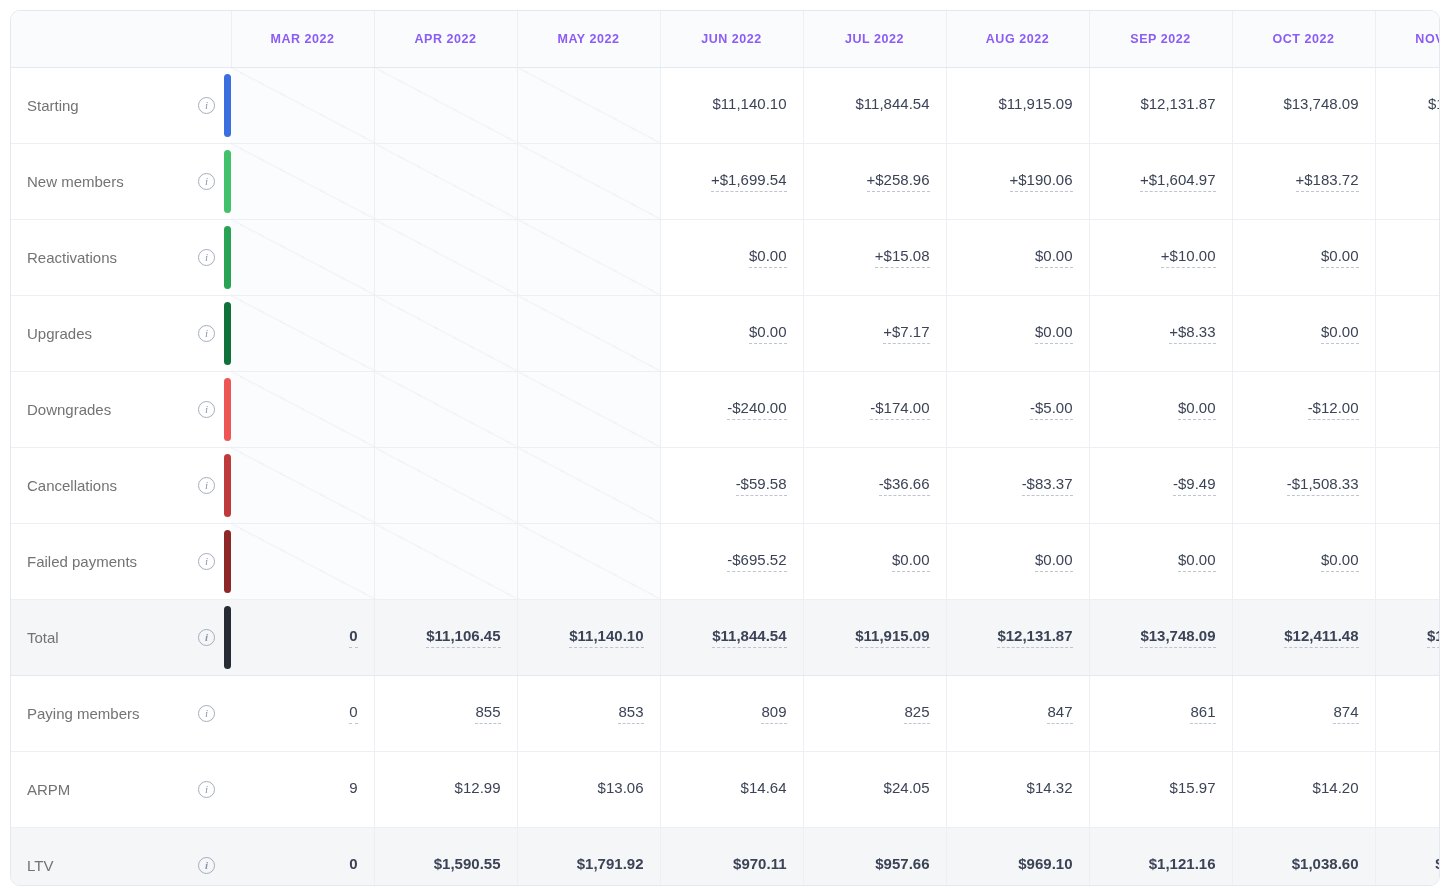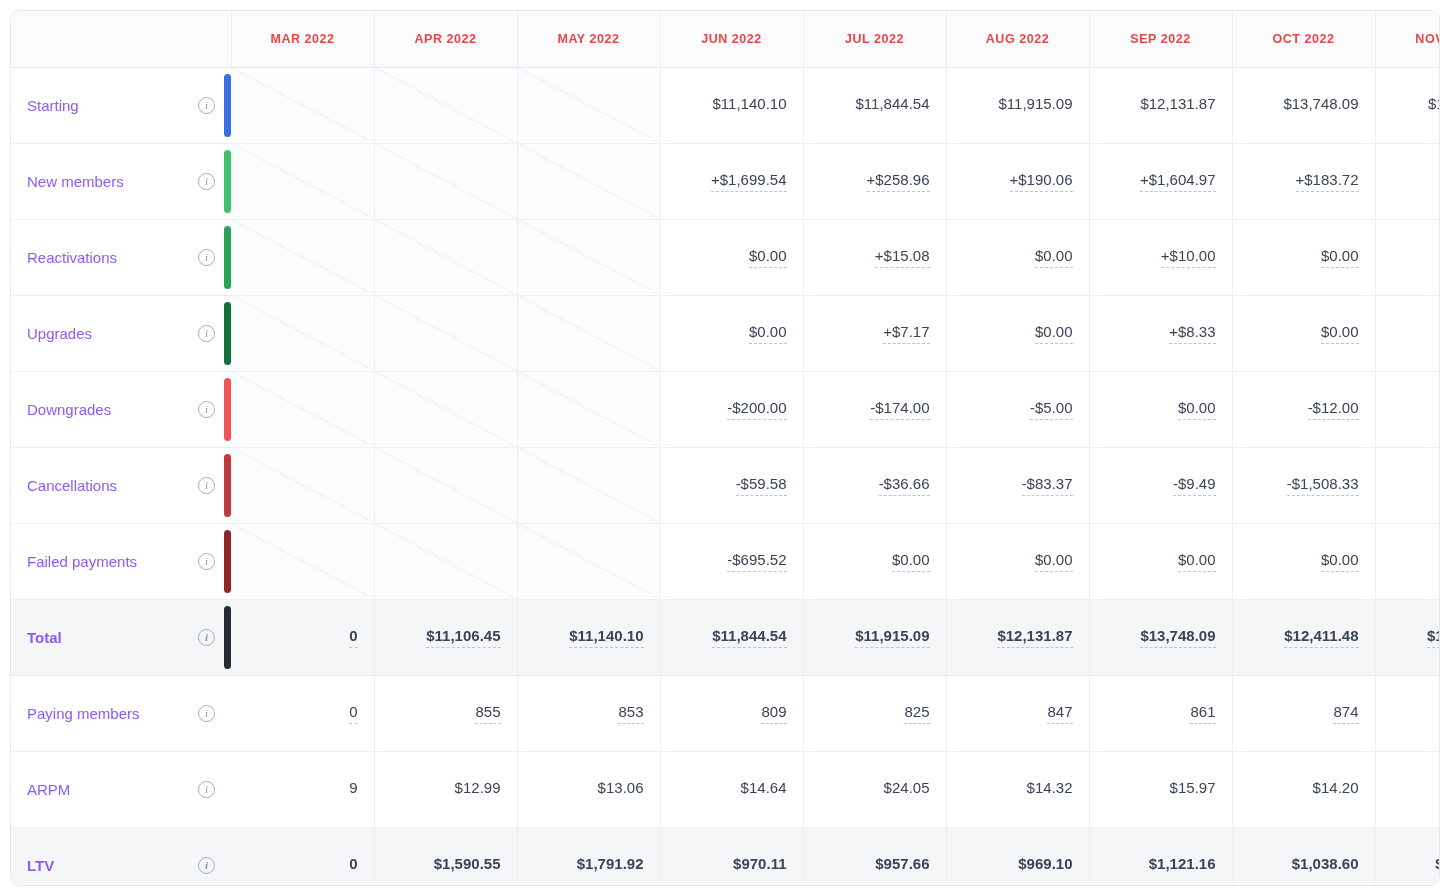--- a/index.html
+++ b/index.html
@@ -43,40 +43,40 @@
     position: relative;
   }
   td:last-child, th:last-child { border-right: none; }
 
   thead th {
     height: 56px;
     background: #fafbfc;
     font-size: 12.5px;
     font-weight: bold;
     letter-spacing: 0.55px;
-    color: #ef4444;
+    color: #8b5cf6;
     text-align: center;
     border-bottom: 1px solid #e4e8ef;
   }
   thead th.h-label { background: #fafbfc; }
 
   
   .lbl-cell {
     text-align: left;
     padding: 0 0 0 146px;     
     background: #fff;
     border-right: none;
   }
   .lbl-inner {
     display: flex; align-items: center;
     justify-content: space-between;
     width: 188px;
   }
-  .lbl-text { font-size: 15px; color: #8b5cf6; white-space: nowrap; }
-  .row-total .lbl-text, .row-ltv .lbl-text { font-weight: bold; }
+  .lbl-text { font-size: 15px; color: #737373; white-space: nowrap; }
+  .row-total .lbl-text, .row-ltv .lbl-text { font-weight: normal; }
 
   .info-icon {
     width: 17px; height: 17px; flex: 0 0 17px;
     border: 1.4px solid #a3adc0;
     border-radius: 50%;
     color: #8a95a9;
     font-size: 11px; line-height: 14px;
     text-align: center;
     font-family: "Liberation Serif", serif;
     font-style: italic;
@@ -218,21 +218,21 @@
             <td class="lbl-cell">
               <div class="lbl-inner">
                 <span class="lbl-text">Downgrades</span>
                 <span class="info-icon">i</span>
               </div>
               <span class="bar" style="background: rgb(238, 86, 86);"></span>
             </td>
             <td class="empty"></td>
             <td class="empty"></td>
             <td class="empty"></td>
-            <td><span class="val dotted">-$200.00</span></td>
+            <td><span class="val dotted">-$240.00</span></td>
             <td><span class="val dotted">-$174.00</span></td>
             <td><span class="val dotted">-$5.00</span></td>
             <td><span class="val dotted">$0.00</span></td>
             <td><span class="val dotted">-$12.00</span></td>
             <td></td>
           </tr>
           <tr class="row-cancellations">
             <td class="lbl-cell">
               <div class="lbl-inner">
                 <span class="lbl-text">Cancellations</span>

